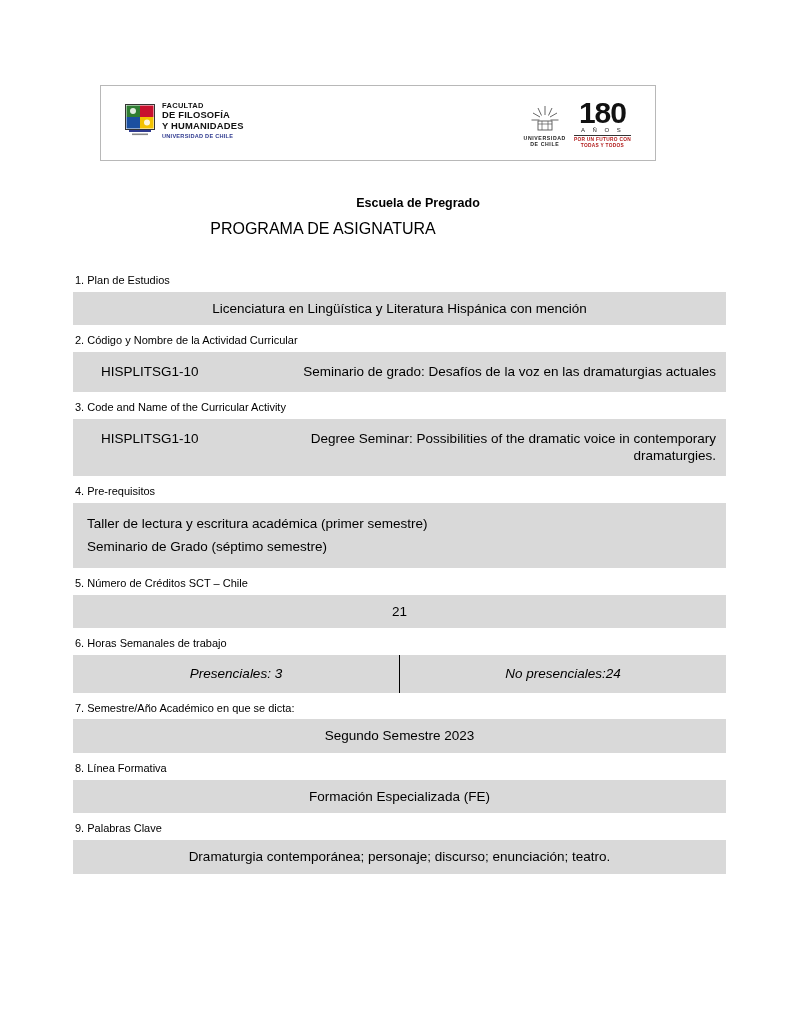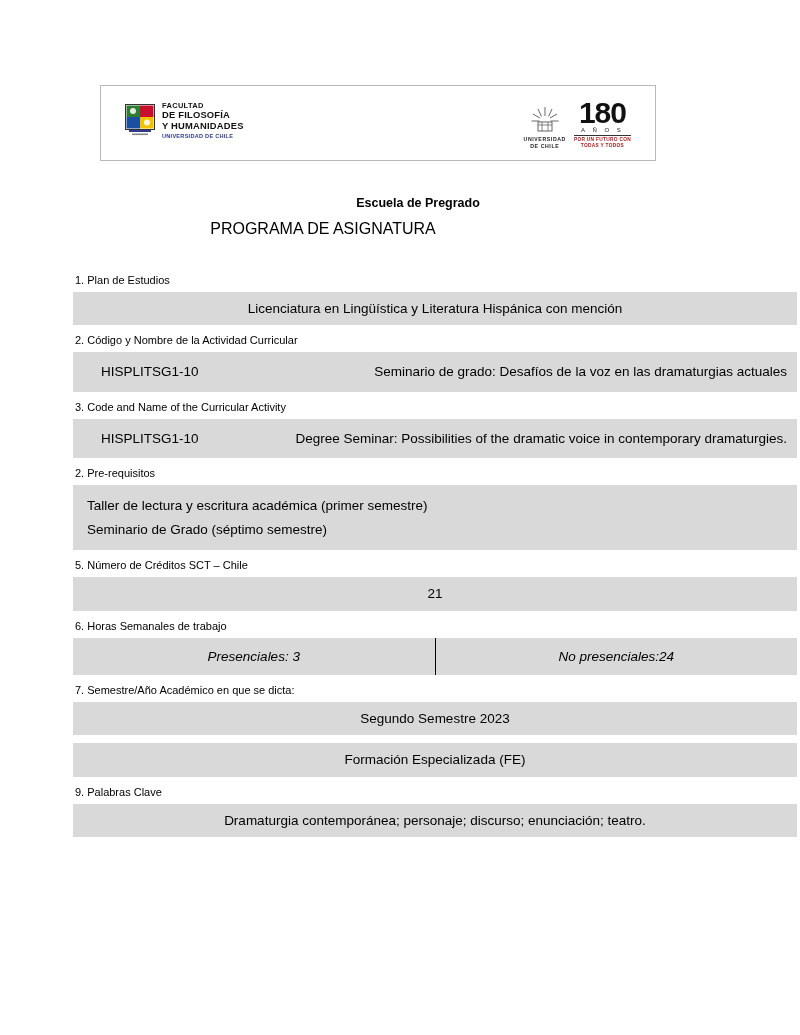--- a/index.html
+++ b/index.html
@@ -74,21 +74,21 @@
     letter-spacing: 0.25px;
     color: #2f3a8f;
     margin-top: 1.5px;
   }
 
   .logo-right {
     position: absolute;
     right: 24px;
     top: 12px;
     display: flex;
-    align-items: flex-end;
+    align-items: center;
     gap: 8px;
   }
   .uch-mark {
     text-align: center;
     padding-top: 4px;
   }
   .uch-sun {
     width: 34px;
     height: 30px;
     display: block;
@@ -169,21 +169,21 @@
     width: 653px;
   }
   .field-label {
     font-size: 11px;
     line-height: 1.35;
     margin: 0 0 4px 2px;
   }
   .field-box {
     background: #d9d9d9;
     box-sizing: border-box;
-    width: 724px;
+    width: 653px;
     margin-bottom: 8px;
     padding: 8px 10px;
     font-size: 13.5px;
     text-align: center;
     line-height: 1.3;
   }
   .field-box.tall {
     padding: 11px 10px;
   }
   .code-row {
@@ -296,37 +296,38 @@
       <span class="code">HISPLITSG1-10</span>
       <span class="name">Seminario de grado: Desafíos de la voz en las dramaturgias actuales</span>
     </div>
 
     <div class="field-label">3. Code and Name of the Curricular Activity</div>
     <div class="field-box tall code-row">
       <span class="code">HISPLITSG1-10</span>
       <span class="name">Degree Seminar: Possibilities of the dramatic voice in contemporary dramaturgies.</span>
     </div>
 
-    <div class="field-label">2. Pre-requisitos</div>
+    <div class="field-label">4. Pre-requisitos</div>
     <div class="field-box prereq">
       <div>Taller de lectura y escritura académica (primer semestre)</div>
       <div>Seminario de Grado (séptimo semestre)</div>
     </div>
 
     <div class="field-label">5. Número de Créditos SCT – Chile</div>
     <div class="field-box">21</div>
 
     <div class="field-label">6. Horas Semanales de trabajo</div>
     <div class="field-box hours">
       <div class="cell left">Presenciales: 3</div>
       <div class="cell">No presenciales:24</div>
     </div>
 
     <div class="field-label">7. Semestre/Año Académico en que se dicta:</div>
     <div class="field-box">Segundo Semestre 2023</div>
 
+    <div class="field-label">8. Línea Formativa</div>
     <div class="field-box">Formación Especializada (FE)</div>
 
     <div class="field-label">9. Palabras Clave</div>
     <div class="field-box">Dramaturgia contemporánea; personaje; discurso; enunciación; teatro.</div>
 
   </div>
 </div>
 
 </body></html>

